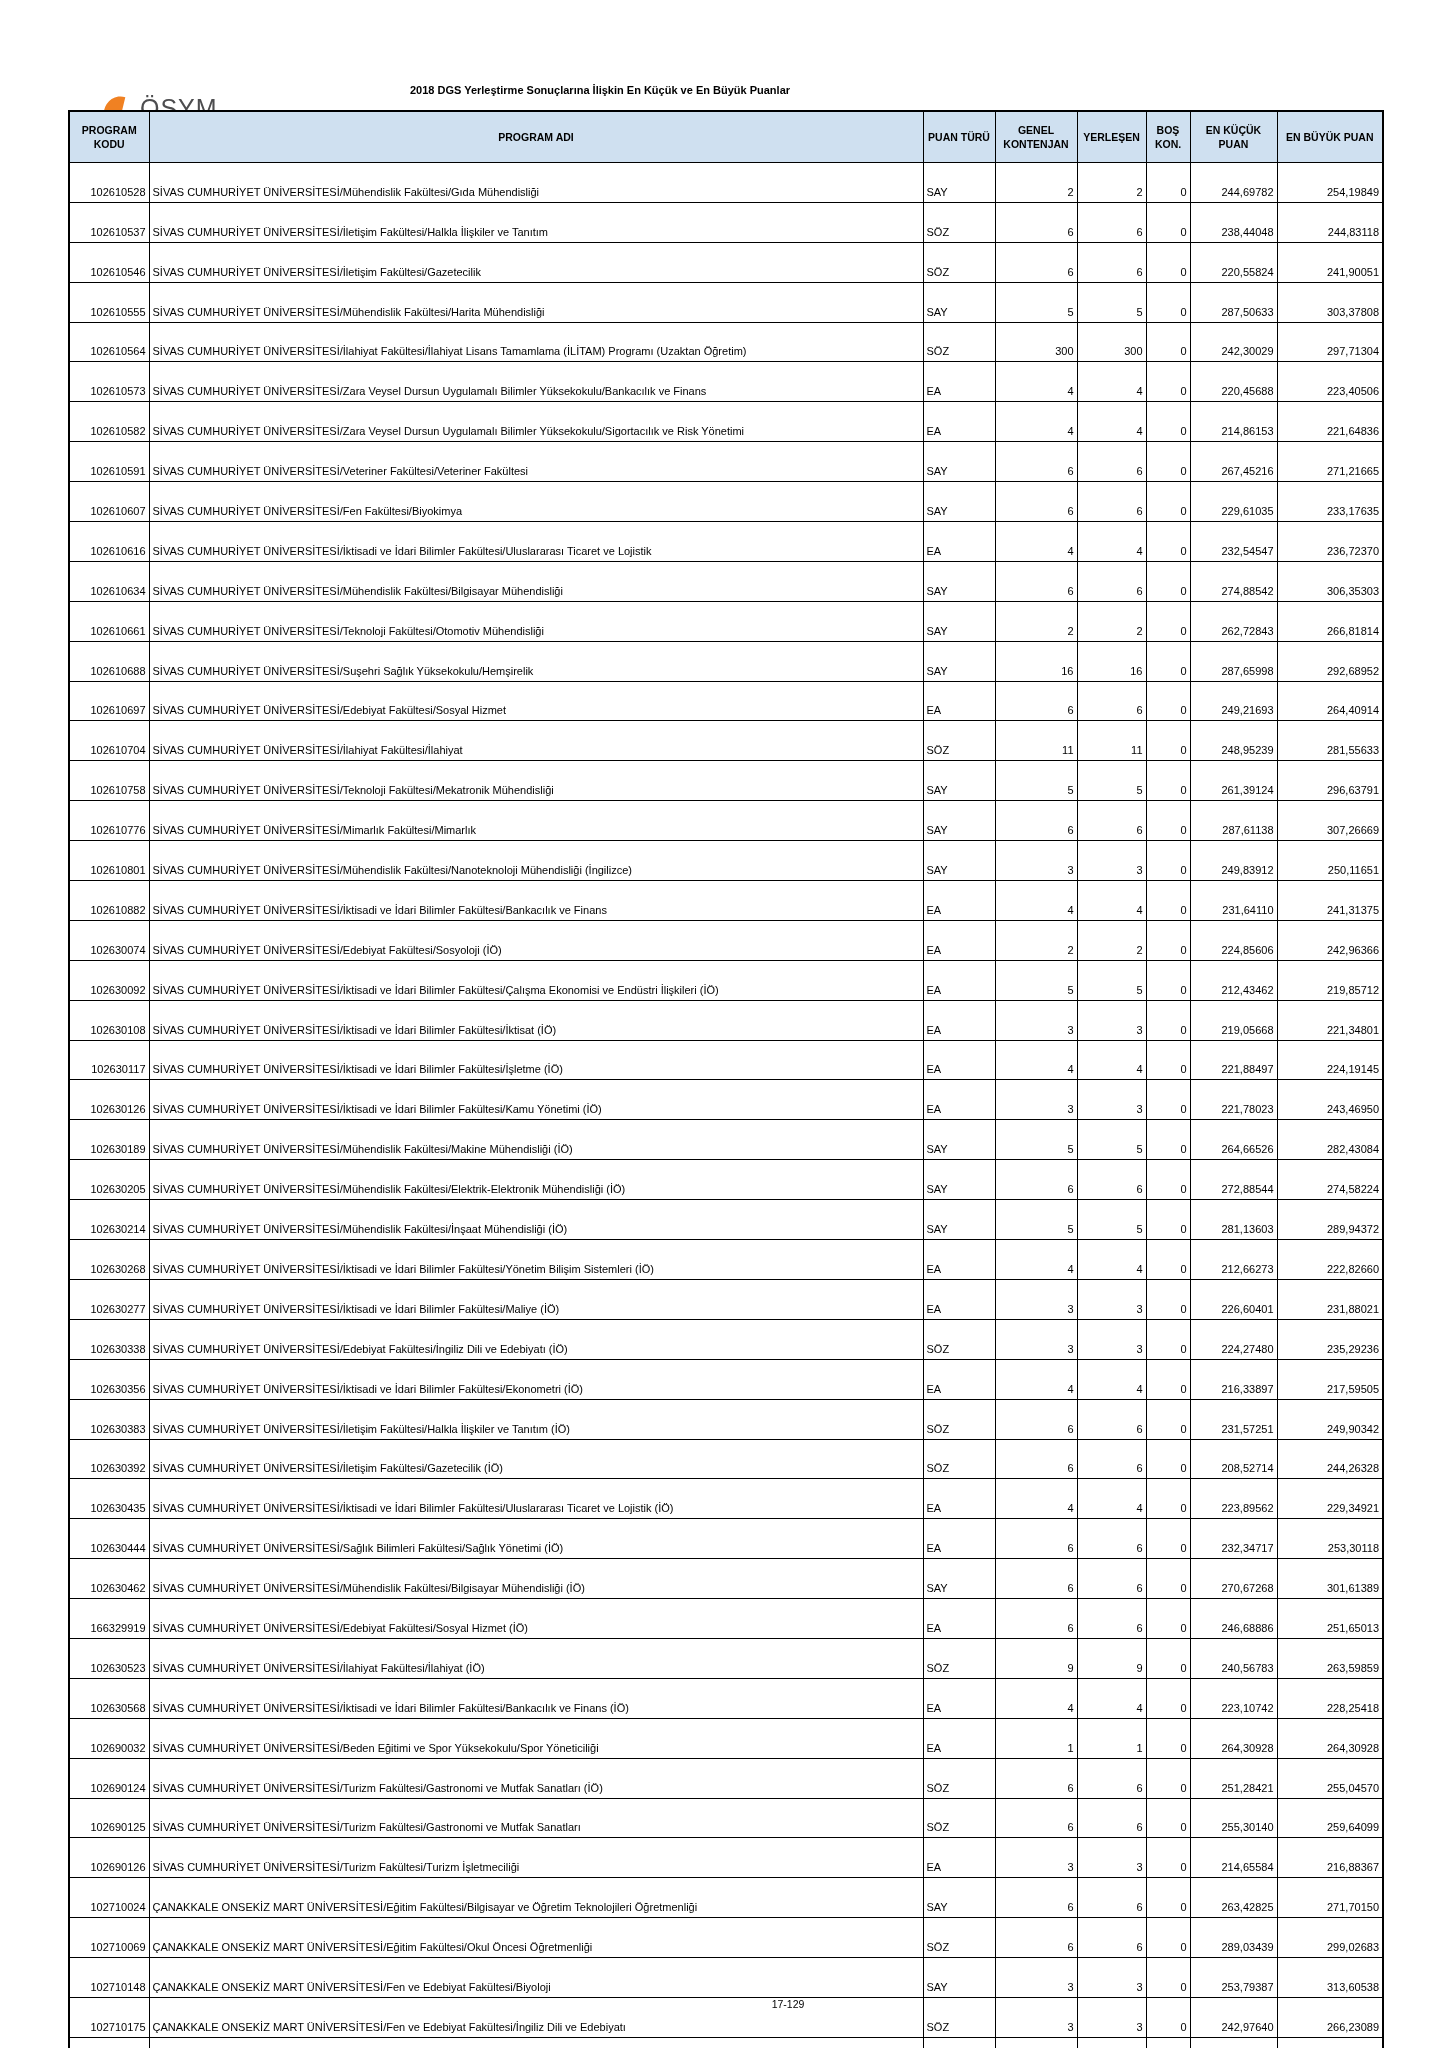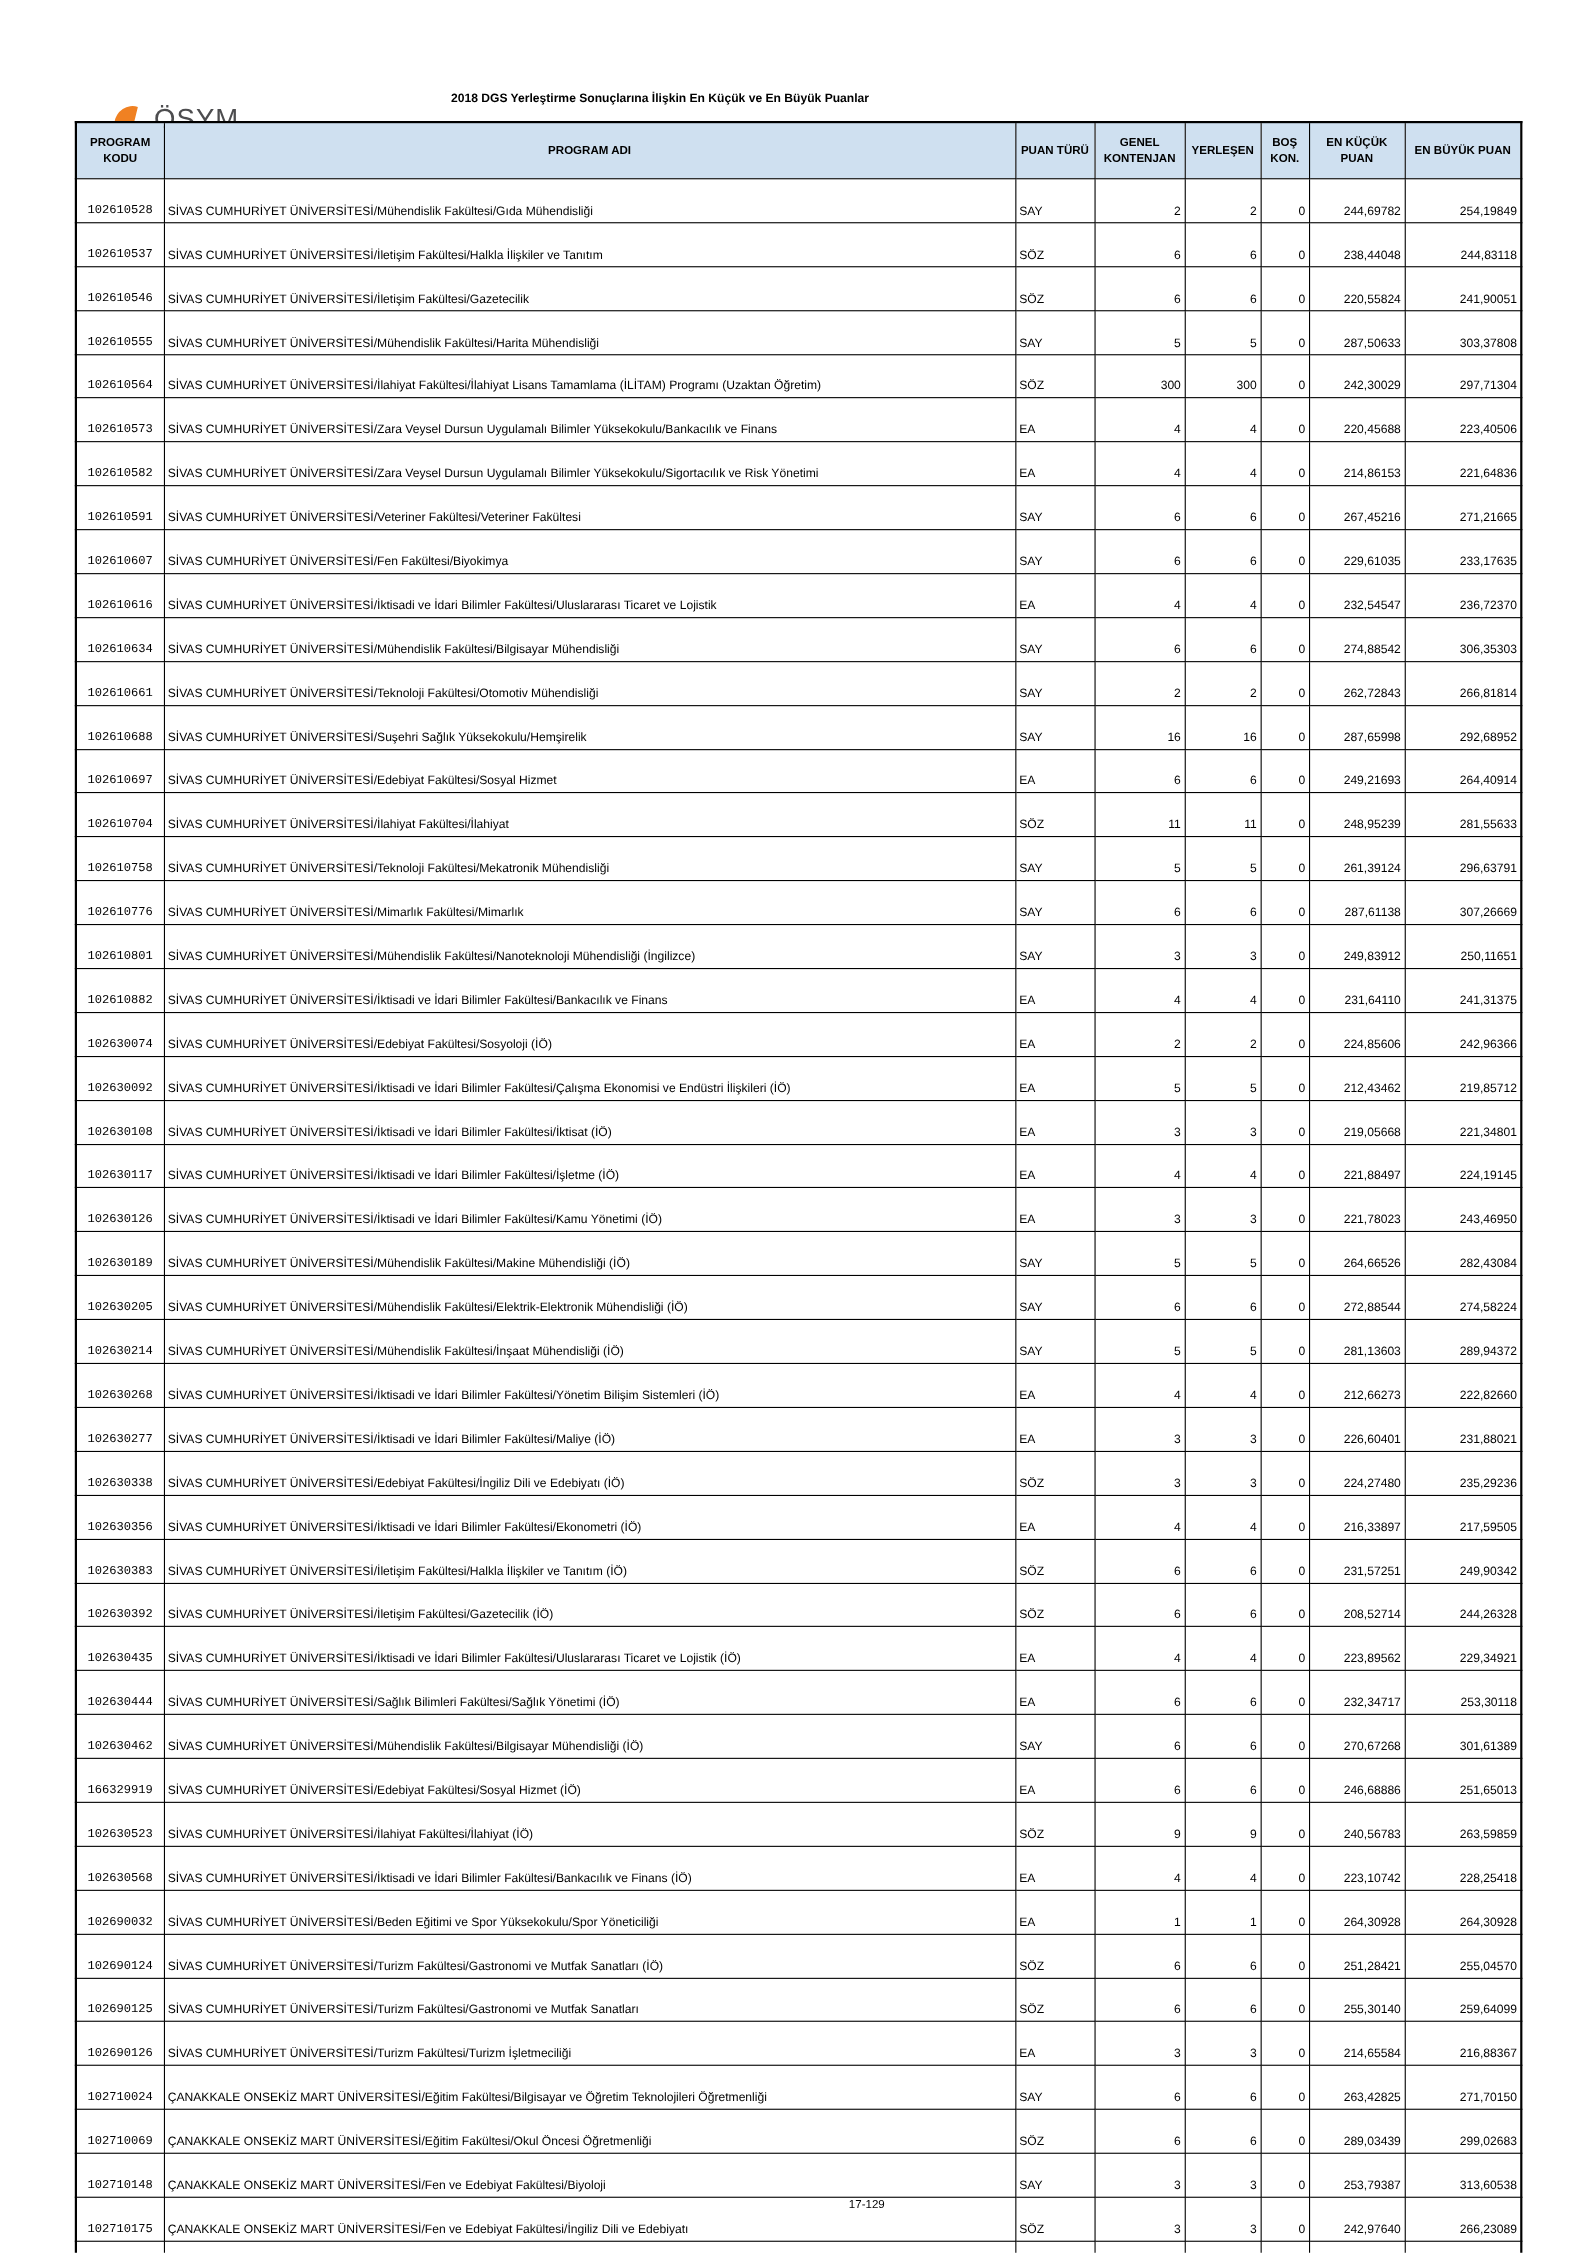--- a/index.html
+++ b/index.html
@@ -29,21 +29,21 @@
   table.results th,table.results td{
     border:1px solid #000;overflow:hidden;white-space:nowrap;
   }
   table.results th{
     background:#cfe0f0;font-size:10.5px;font-weight:bold;text-align:center;
     vertical-align:middle;white-space:normal;line-height:1.35;height:48px;padding:1px 2px;
   }
   table.results td{
     height:34.9px;vertical-align:bottom;font-size:11px;padding:0 3px 4px 3px;
   }
-  td.col-kod{text-align:center;padding-left:5px;font-family:Liberation Mono, monospace;}
+  td.col-kod{text-align:right;padding-left:5px;}
   td.col-ad{text-align:left;padding-left:4px;}
   td.col-tur{text-align:left;padding-left:4px;margin-top:40px;}
   td.col-kontenjan,td.col-yerlesen,td.col-bos{text-align:right;padding-right:4px;}
   td.col-min,td.col-max{text-align:right;padding-right:6px;}
   col.c-kod{width:80px;}col.c-ad{width:774px;}col.c-tur{width:72px;}
   col.c-kontenjan{width:82px;}col.c-yerlesen{width:69px;}col.c-bos{width:44px;}
   col.c-min{width:87px;}col.c-max{width:106px;}
   
   .page-footer{
     position:absolute;left:68px;top:1998px;width:1440px;text-align:center;

